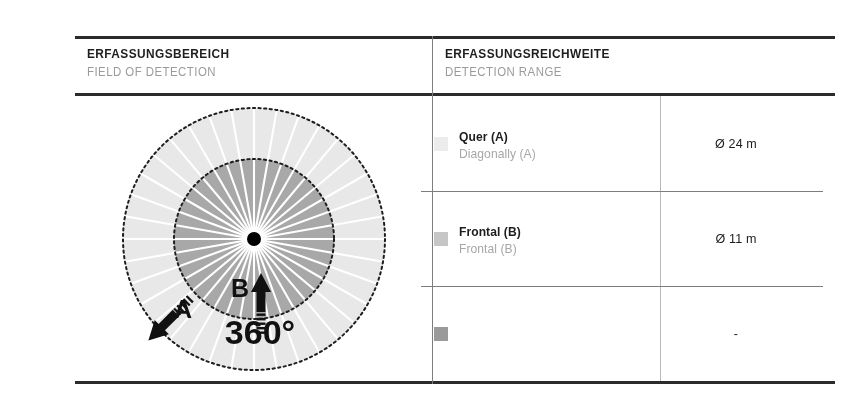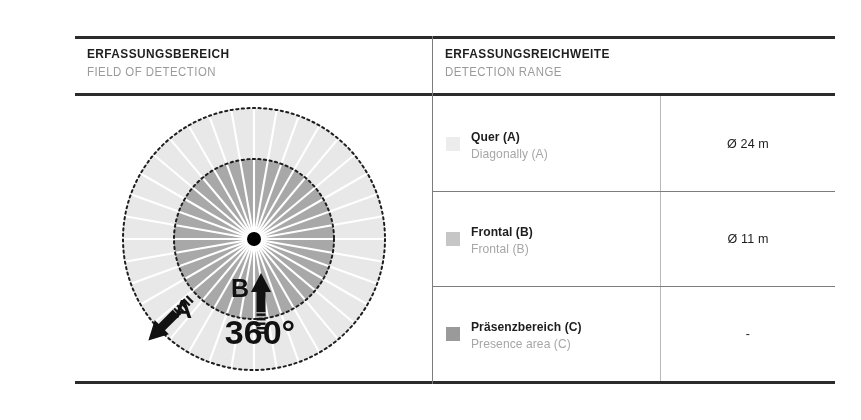--- a/index.html
+++ b/index.html
@@ -45,21 +45,21 @@
     white-space:nowrap;
   }
 
   
   .diagram-cell{
     position:absolute;left:0;top:60px;width:357px;height:285px;
   }
   .diagram{position:absolute;left:34px;top:-2px;}
 
   
-  .legend{position:absolute;left:358px;top:60px;width:402px;height:285px;}
+  .legend{position:absolute;left:346px;top:60px;width:402px;height:285px;}
   .lrow{position:absolute;left:0;width:402px;height:95px;}
   .lrow.r0{top:0;}
   .lrow.r1{top:95px;}
   .lrow.r2{top:190px;}
   .rowline{
     position:absolute;left:0;top:0;width:402px;height:1px;background:#7d7d7d;
   }
 
   .swatch{
     position:absolute;left:13px;top:41px;width:14px;height:14px;
@@ -197,22 +197,18 @@
         <div class="ltext">
           <div class="l-de">Frontal (B)</div>
           <div class="l-en">Frontal (B)</div>
         </div>
         <div class="lval">Ø 11 m</div>
       </div>
 
       <div class="lrow r2">
         <div class="rowline"></div>
         <div class="swatch" style="background: rgb(154, 154, 154);"></div>
-        <div class="ltext">
-          <div class="l-de">Präsenzbereich (C)</div>
-          <div class="l-en">Presence area (C)</div>
-        </div>
         <div class="lval">-</div>
       </div>
 
     </div>
   </div>
 </div>
 
 </body></html>

